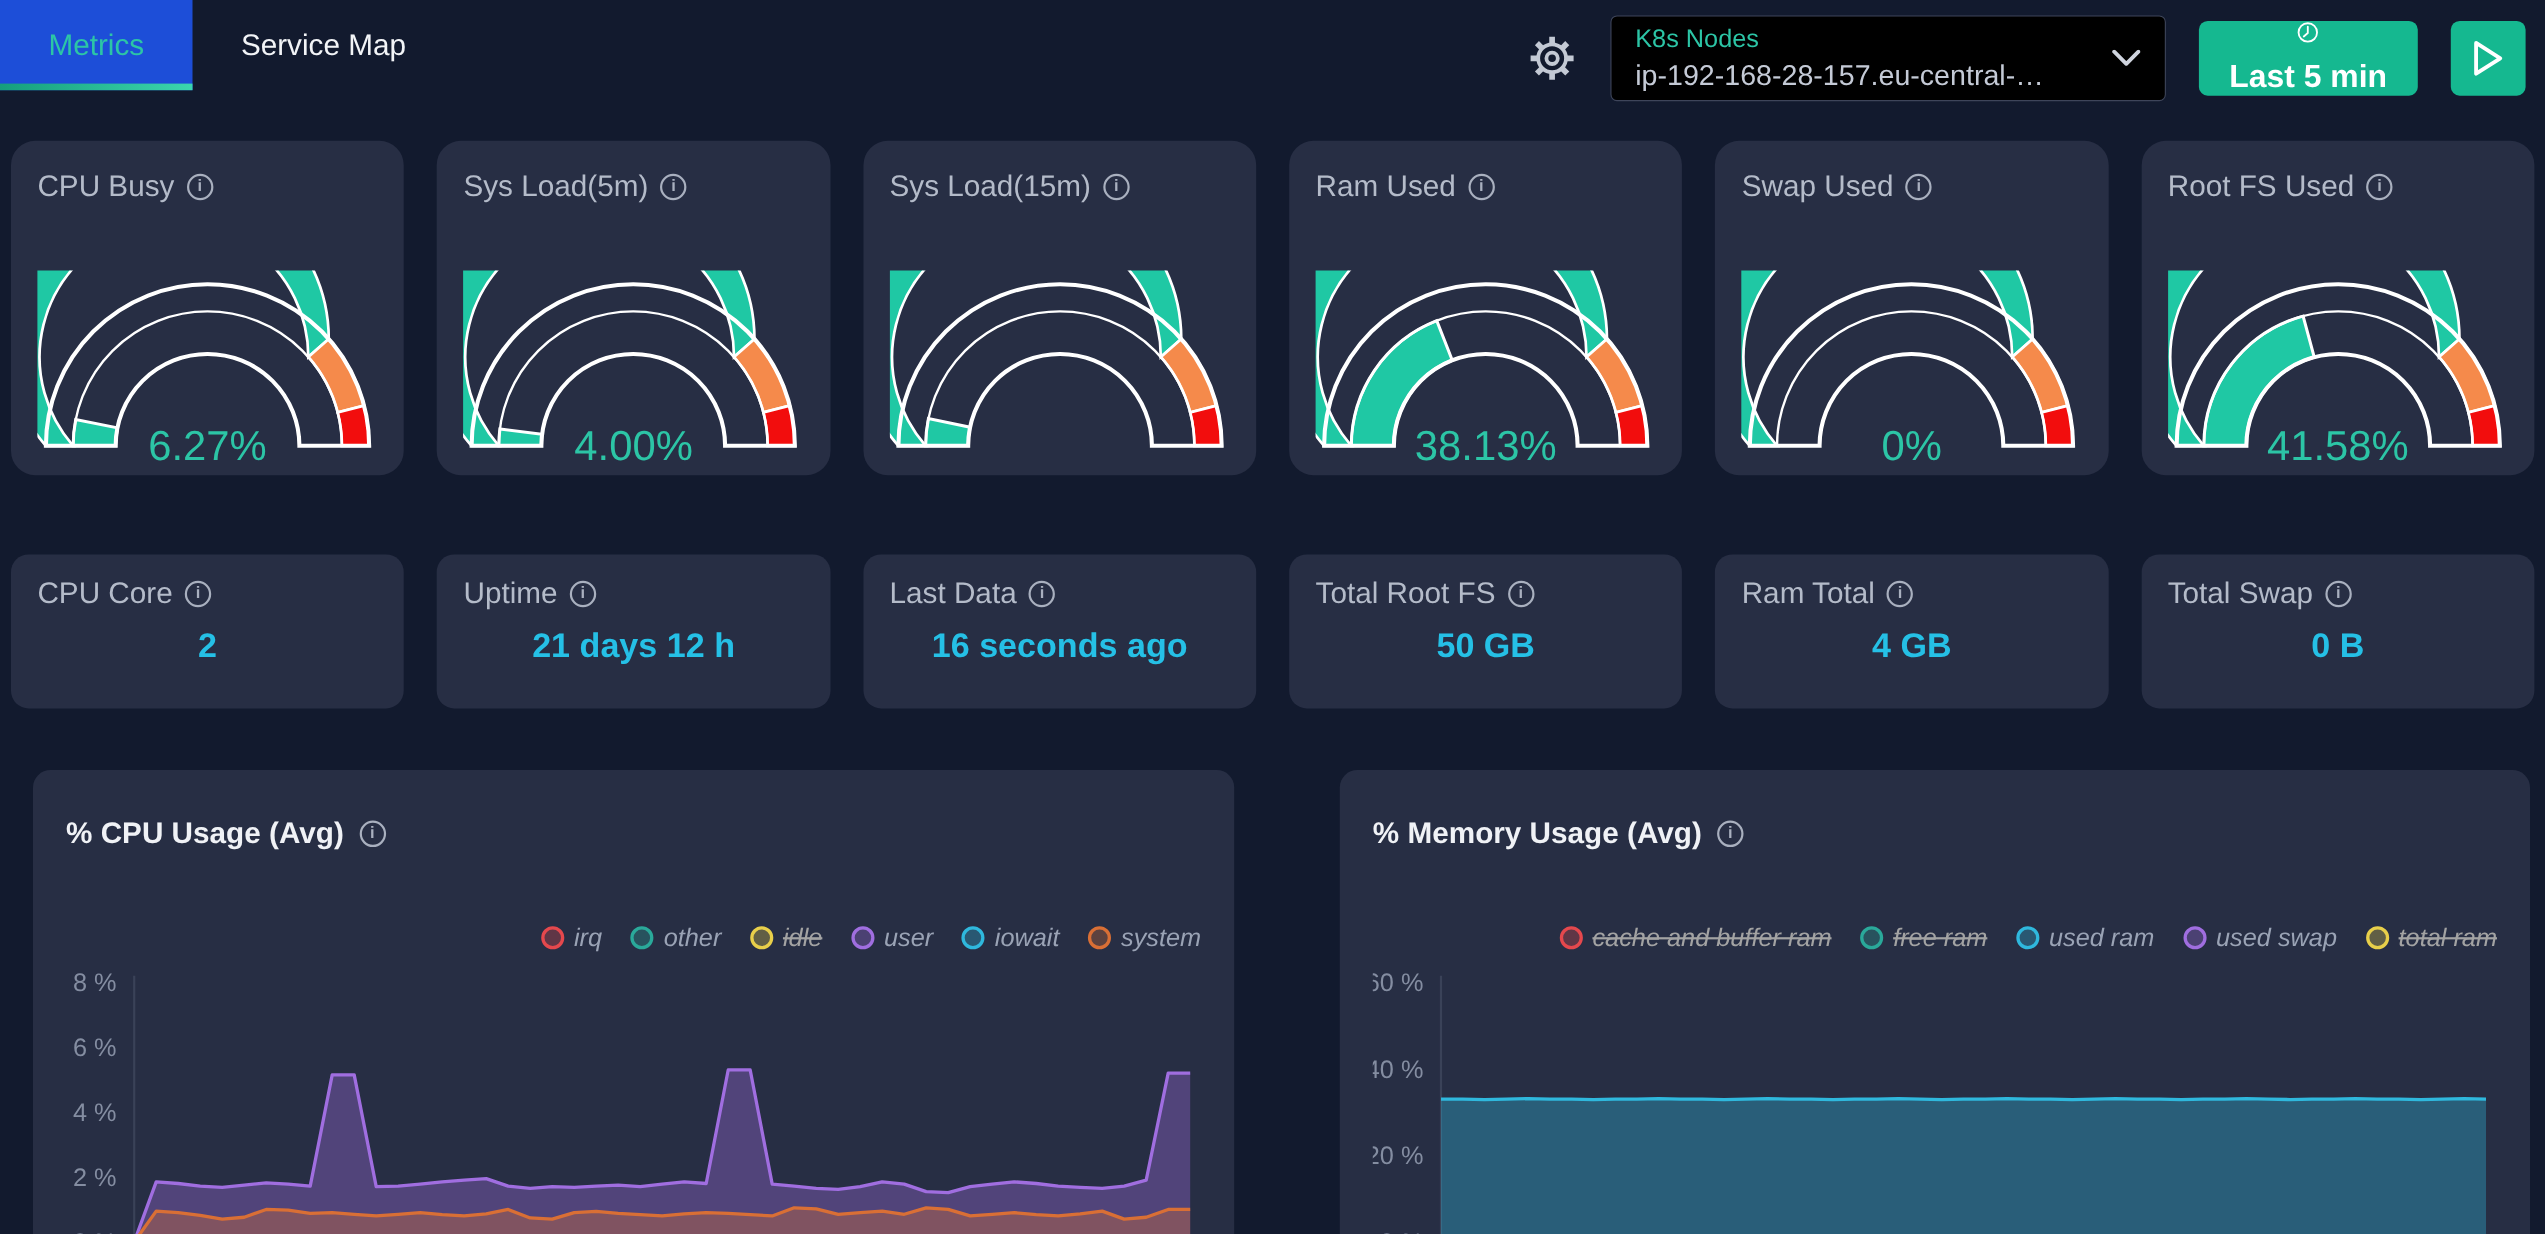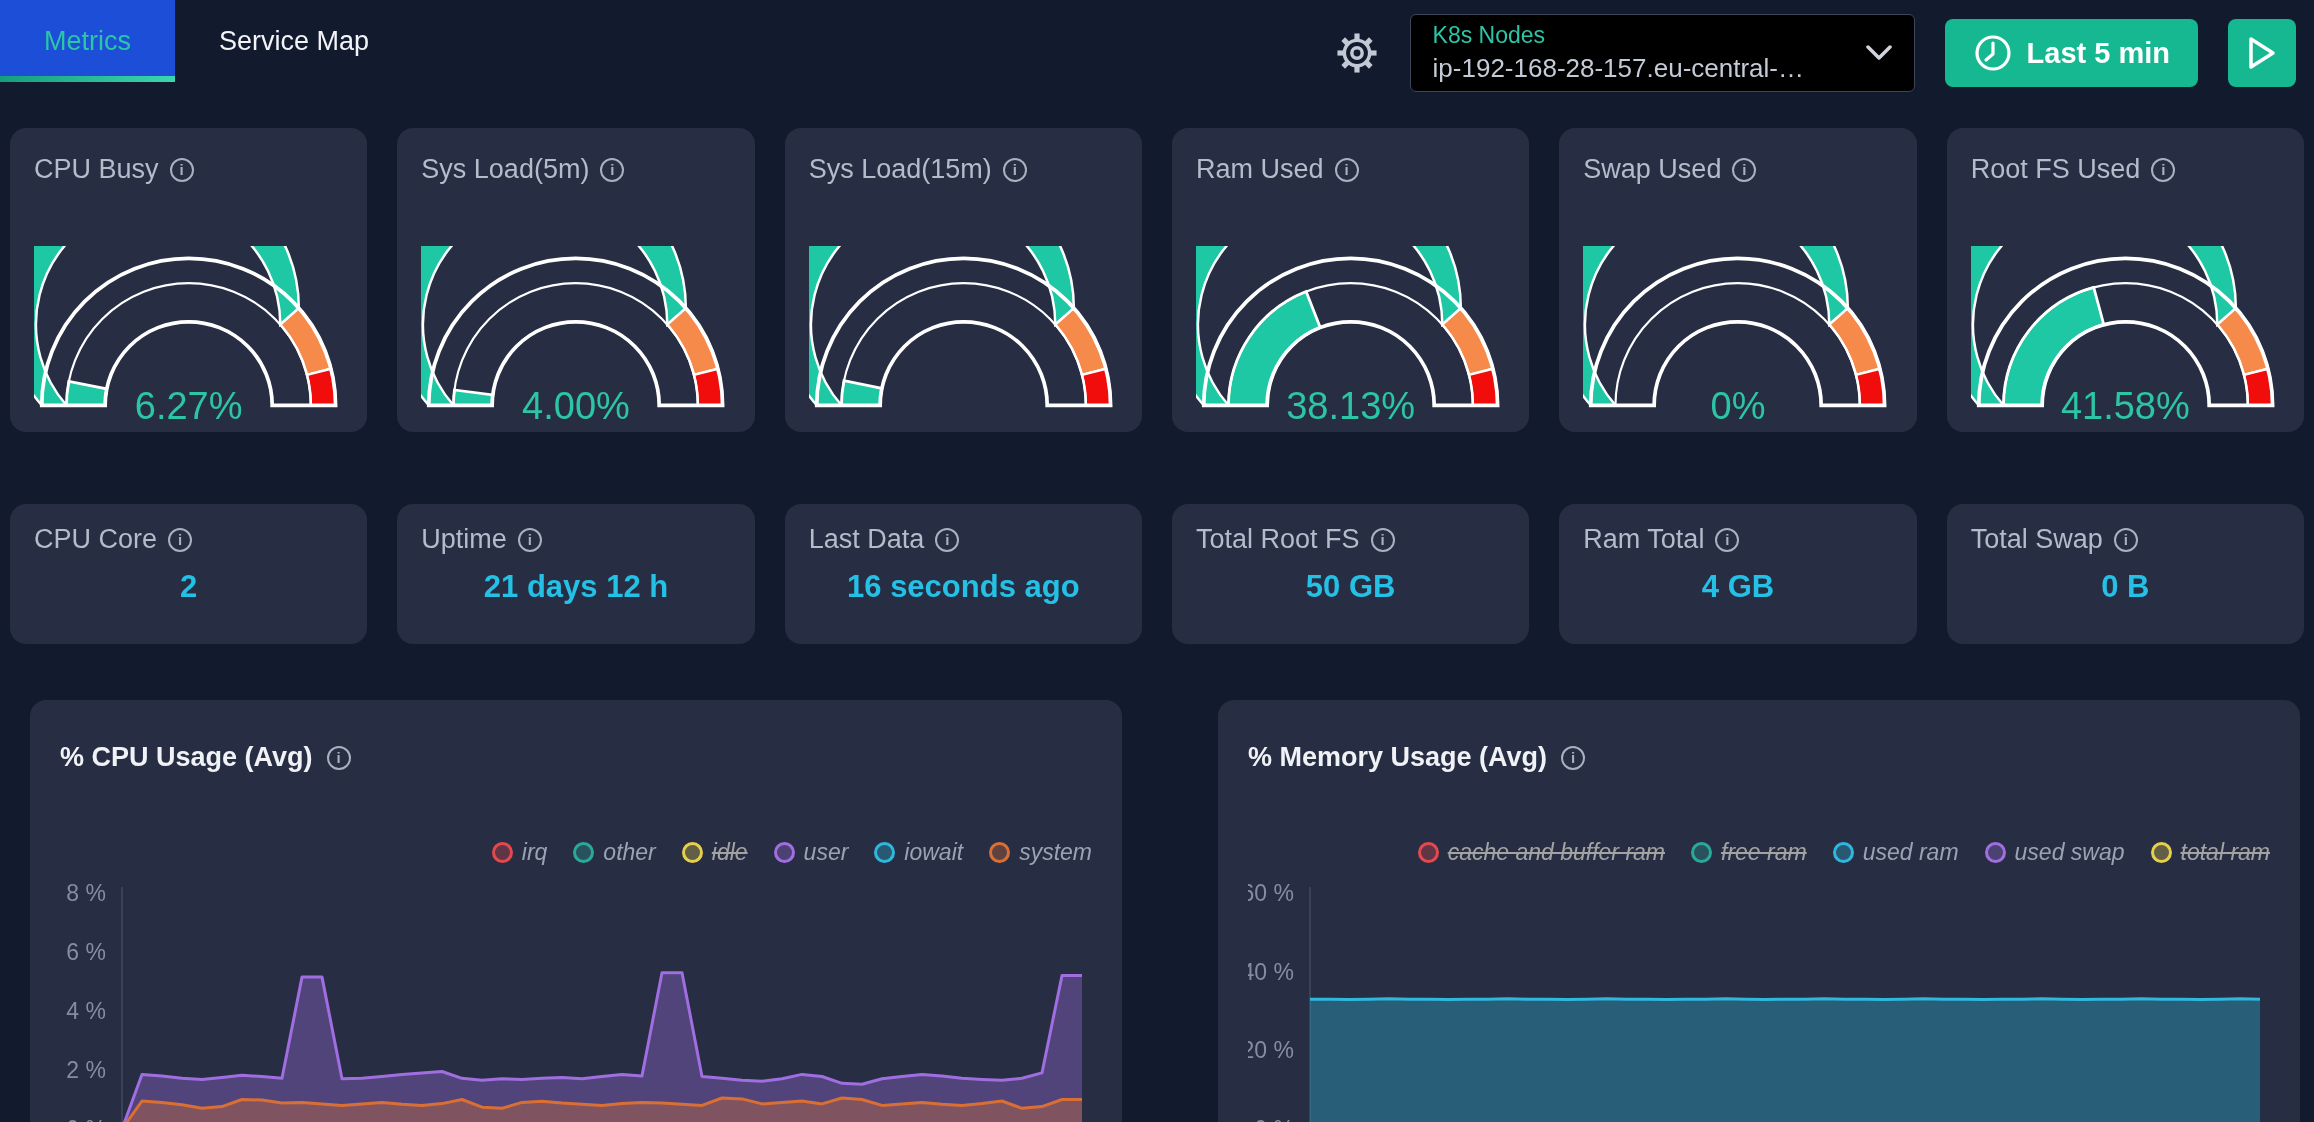--- a/index.html
+++ b/index.html
@@ -29,30 +29,30 @@
     border-radius:6px; padding:8px 22px; display:flex; align-items:center; cursor:pointer;
   }
   .var-texts { flex:1; min-width:0; }
   .var-label { font-size:23px; color:#2cc5a6; margin-bottom:4px; }
   .var-value { font-size:26px; color:#c4cad6; white-space:nowrap; overflow:hidden; text-overflow:ellipsis; }
   .chevron { width:26px; height:16px; margin-left:14px; flex:0 0 auto; }
   .btn {
     height:68px; background:#15b890; border:none; border-radius:8px; color:#fff;
     display:flex; align-items:center; justify-content:center; cursor:pointer;
   }
-  .btn-time { padding:0 28px; gap:14px; font-size:29px; font-weight:bold; font-family:inherit; }
+  .btn-time { padding:0 28px; gap:14px; font-size:29px; font-weight:bold; font-family:inherit;flex-direction:column; }
   .btn-play { width:68px; }
   
   .gauge-row, .stat-row {
     display:grid; grid-template-columns:repeat(6,1fr); gap:30px; padding:0 10px;
   }
   .gauge-row { margin-top:28px; }
   .stat-row  { margin-top:72px; }
   .card { background:#272e44; border-radius:16px; }
-  .gauge-card { height:304px; padding:26px 24px 34px; position:relative; }
+  .gauge-card { height:304px; padding:26px 24px 34px; position:relative;border-radius:22px; }
   .card-title { font-size:27px; color:#b4bbc9; display:flex; align-items:center; gap:11px; }
   .info-icon {
     width:24px; height:24px; border:2px solid #a9b0bf; border-radius:50%;
     display:inline-flex; align-items:center; justify-content:center;
     font-size:15px; color:#a9b0bf; font-weight:bold; flex:0 0 auto;
   }
   .gauge-wrap { position:absolute; left:24px; right:24px; bottom:16px; }
   .gauge-wrap svg { width:100%; display:block; }
   .gauge-value {
     position:absolute; left:0; right:0; bottom:4px; text-align:center;

